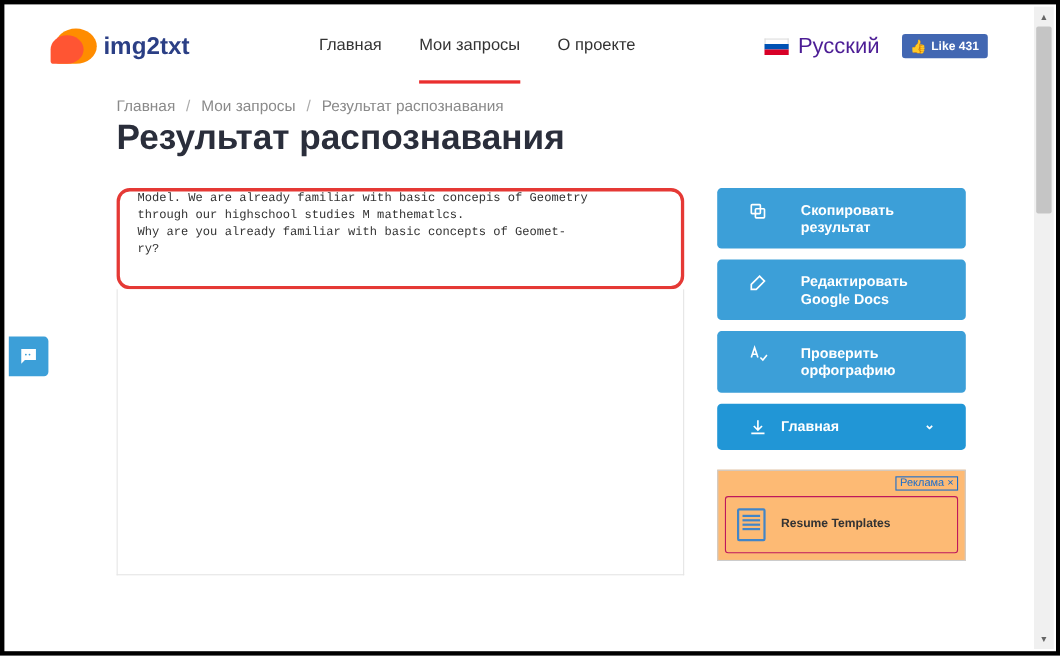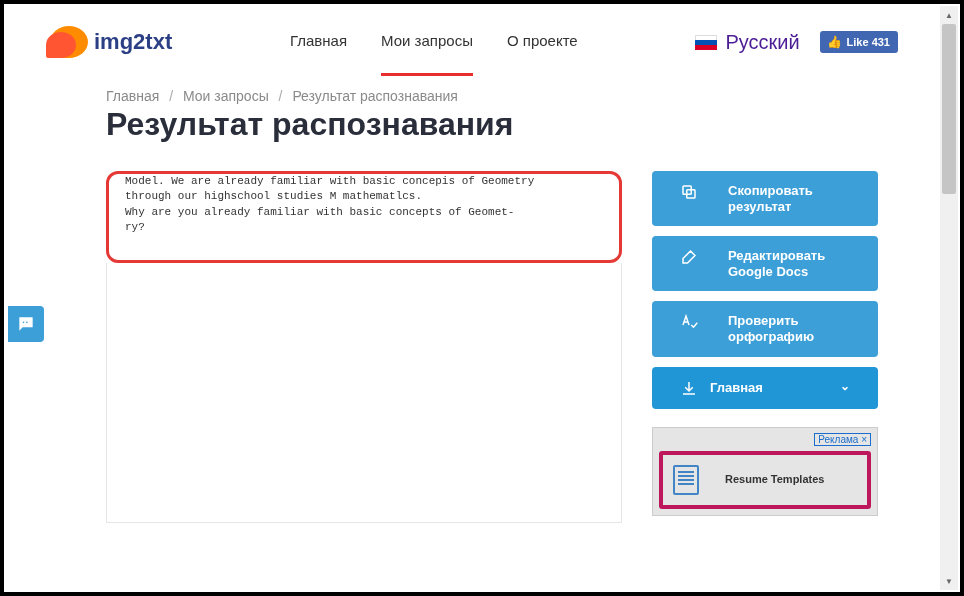--- a/index.html
+++ b/index.html
@@ -41,24 +41,24 @@
     .result-text { font-family: 'Courier New', monospace; font-size: 11px; color: #333; line-height: 1.4; white-space: pre-wrap; }
     .result-rest { border: 1px solid #e5e5e5; border-top: none; height: 260px; background: #fff; }
 
     .actions-col { width: 226px; display: flex; flex-direction: column; gap: 10px; }
     .action-btn { background: #3c9fd8; color: #fff; border-radius: 4px; padding: 12px 28px; display: flex; align-items: flex-start; gap: 30px; font-size: 13px; font-weight: 600; cursor: pointer; line-height: 1.2; }
     .action-btn.download { background: #2196d6; display: flex; justify-content: space-between; }
     .action-btn .icon { width: 18px; height: 18px; flex-shrink: 0; }
     .action-btn .label { flex: 1; }
     .action-btn .chev { font-size: 12px; }
 
-    .ad-box { border: 1px solid #ccc; margin-top: 8px; padding: 6px; background: #e5e5e5; }
+    .ad-box { border: 1px solid #ccc; margin-top: 8px; padding: 6px; background: #fdba74; }
     .ad-label { text-align: right; font-size: 10px; color: #1a6dcc; margin-bottom: 6px; }
     .ad-label span { border: 1px solid #1a6dcc; padding: 0 3px; }
-    .ad-item { border: 4px solid #be185d; border-radius: 3px; padding: 10px; display: flex; align-items: center; gap: 26px; }
+    .ad-item { border: 1px solid #be185d; border-radius: 3px; padding: 10px; display: flex; align-items: center; gap: 14px; }
     .ad-icon { width: 26px; height: 30px; border: 2px solid #4285c7; border-radius: 2px; position: relative; }
     .ad-icon::before { content: ''; position: absolute; top: 4px; left: 3px; right: 3px; height: 2px; background: #4285c7; box-shadow: 0 4px 0 #4285c7, 0 8px 0 #4285c7, 0 12px 0 #4285c7; }
     .ad-text { font-size: 11px; font-weight: 700; color: #333; line-height: 1.2; }
 
     .feedback-tab { position: absolute; left: 2px; top: 300px; width: 36px; height: 36px; background: #3c9fd8; border-radius: 0 4px 4px 0; display: flex; align-items: center; justify-content: center; color: #fff; }
 
     svg { display: block; }
   </style>
 </head>
 <body>

